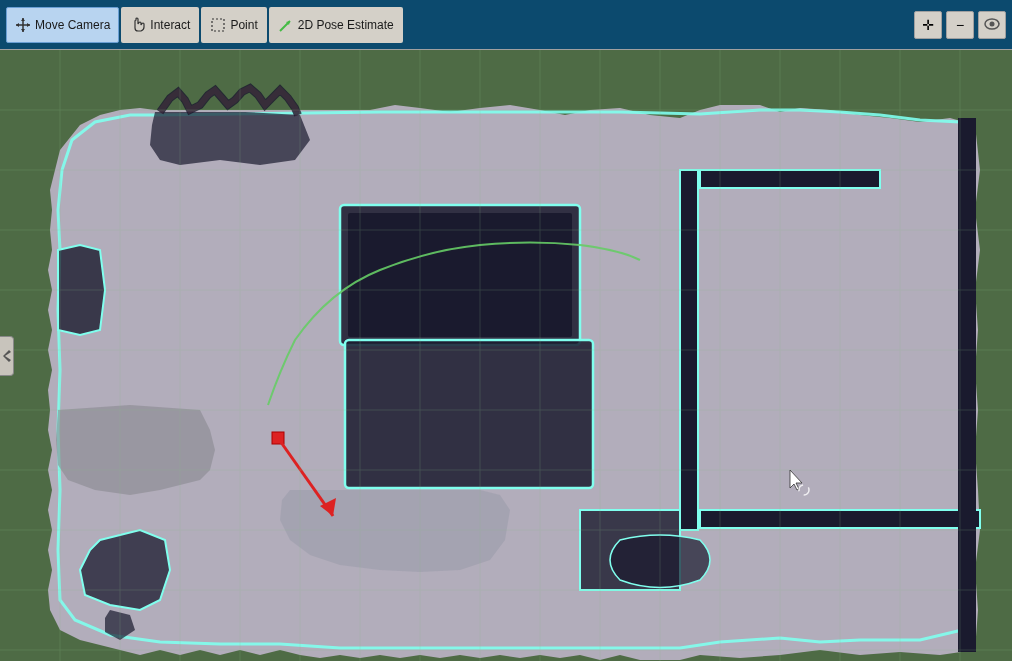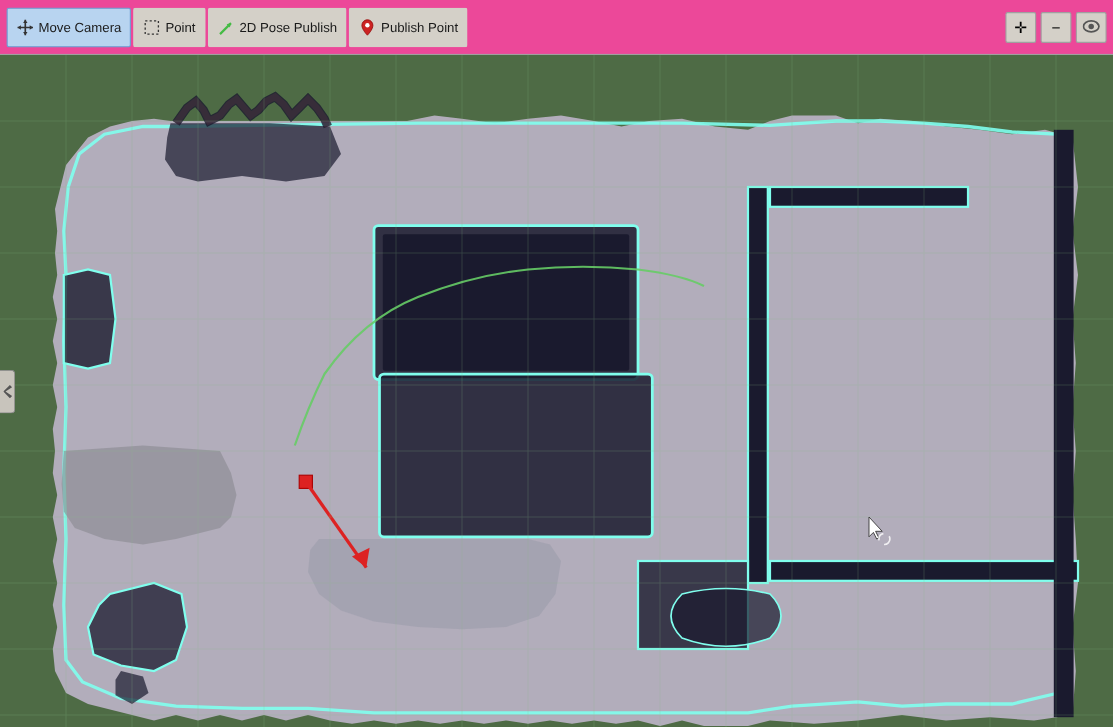--- a/index.html
+++ b/index.html
@@ -9,21 +9,21 @@
       overflow: hidden;
       font-family: 'Arial', sans-serif;
       font-size: 13px;
       background: #4a6741;
     }
 
     
     #toolbar {
       width: 100%;
       height: 50px;
-      background: #ec4899;
+      background: #0c4a6e;
       border-bottom: 1px solid #a0a0a0;
       display: flex;
       align-items: center;
       padding: 0 6px;
       gap: 2px;
       flex-shrink: 0;
     }
 
     .tool-btn {
       display: flex;
@@ -121,54 +121,53 @@
         <line x1="1" y1="8" x2="15" y2="8" stroke="#333" stroke-width="1.5"></line>
         <polygon points="8,1 6,4 10,4" fill="#333"></polygon>
         <polygon points="8,15 6,12 10,12" fill="#333"></polygon>
         <polygon points="1,8 4,6 4,10" fill="#333"></polygon>
         <polygon points="15,8 12,6 12,10" fill="#333"></polygon>
       </svg>
     </span>
     <span>Move Camera</span>
   </button>
 
+  <button class="tool-btn">
+    <span class="tool-icon">
+
+      <svg width="16" height="16" viewBox="0 0 16 16">
+        <path d="M6 2 Q6 1 7 1 Q8 1 8 2 L8 7 Q9 5 10 5 Q11 5 11 6 L11 8 Q12 6 13 6 Q14 6 14 7 L14 10 Q14 13 11 14 L8 14 Q5 14 5 11 L5 4 Q5 3 6 3 Z" fill="none" stroke="#333" stroke-width="1.2"></path>
+      </svg>
+    </span>
+    <span>Interact</span>
+  </button>
 
   <button class="tool-btn">
     <span class="tool-icon">
 
       <svg width="16" height="16" viewBox="0 0 16 16">
         <rect x="2" y="2" width="12" height="12" fill="none" stroke="#333" stroke-width="1.2" stroke-dasharray="2,2"></rect>
       </svg>
     </span>
     <span>Point</span>
   </button>
 
   <button class="tool-btn">
     <span class="tool-icon">
 
       <svg width="16" height="16" viewBox="0 0 16 16">
         <line x1="2" y1="14" x2="12" y2="4" stroke="#44bb44" stroke-width="2"></line>
         <polygon points="12,4 8,5 11,8" fill="#44bb44"></polygon>
       </svg>
     </span>
-    <span>2D Pose Publish</span>
+    <span>2D Pose Estimate</span>
   </button>
 
 
 
-  <button class="tool-btn">
-    <span class="tool-icon">
-
-      <svg width="16" height="16" viewBox="0 0 16 16">
-        <path d="M8 1 C5 1 3 3.5 3 6 C3 10 8 15 8 15 C8 15 13 10 13 6 C13 3.5 11 1 8 1 Z" fill="#cc2222" stroke="#991111" stroke-width="0.8"></path>
-        <circle cx="8" cy="6" r="2" fill="white"></circle>
-      </svg>
-    </span>
-    <span>Publish Point</span>
-  </button>
 
   <div class="toolbar-right">
     <button class="icon-btn">
       <span>✛</span>
     </button>
     <button class="icon-btn">
       <span>−</span>
     </button>
     <button class="icon-btn">
       <span>

